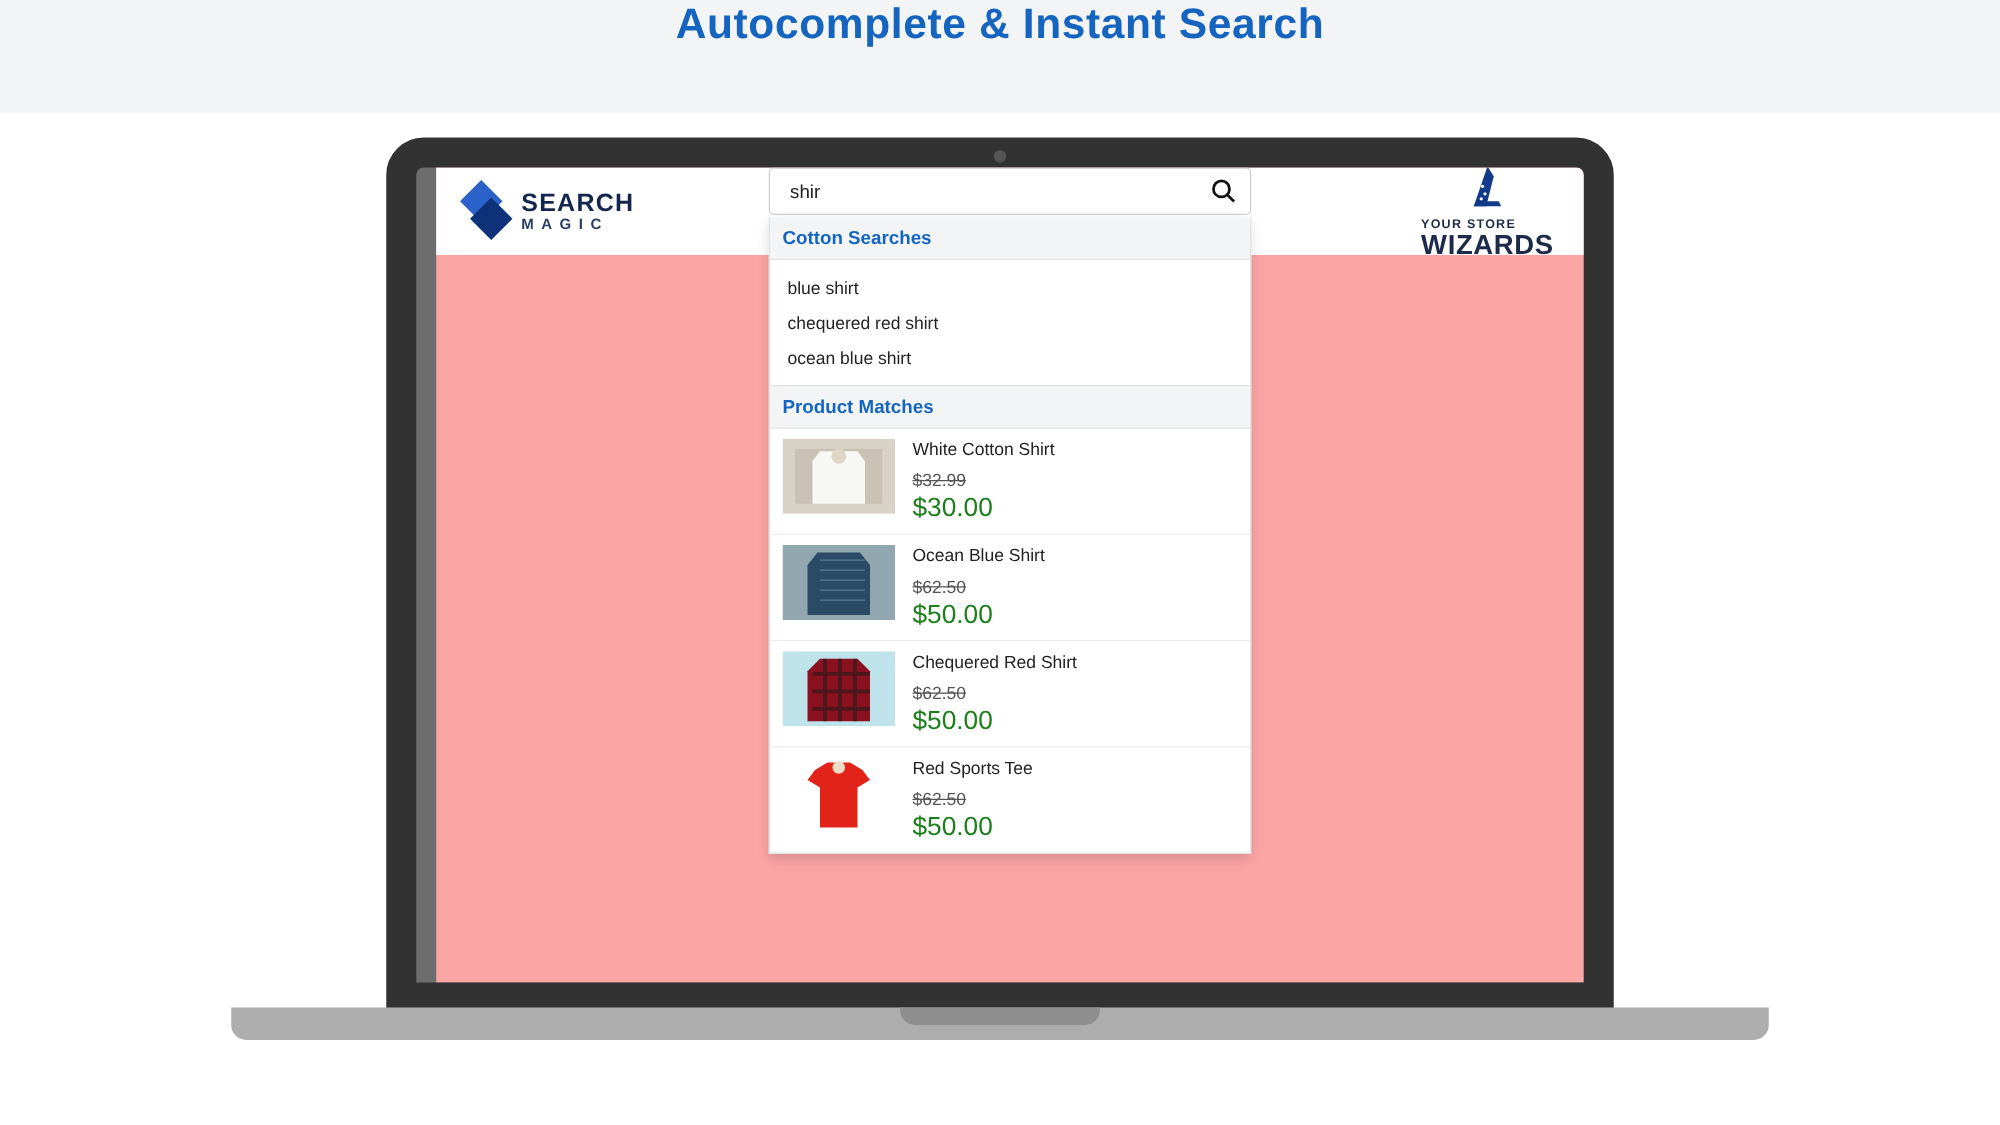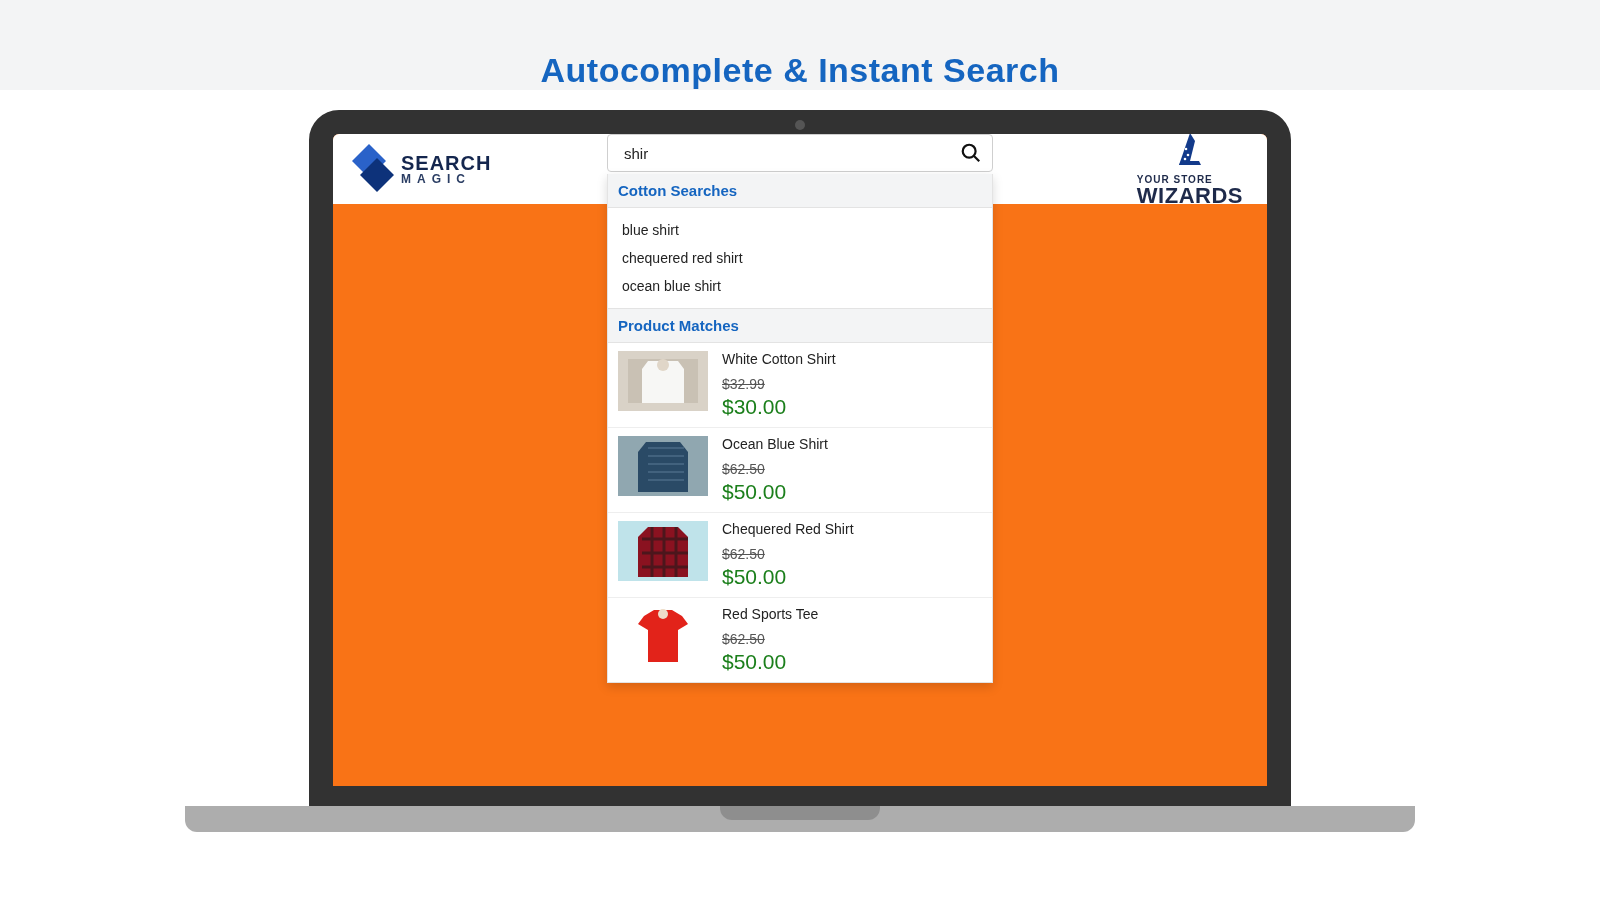--- a/index.html
+++ b/index.html
@@ -19,21 +19,21 @@
     background:#fff;
     font-family:"Segoe UI",Arial,Helvetica,sans-serif;
     overflow:hidden;
   }
 
   
   .banner{
     background:var(--panel);
     height:90px;
     display:flex;
-    align-items:flex-end;
+    align-items:flex-start;
     justify-content:center;
     font-size:34px;
     font-weight:800;
     color:var(--blue);
     letter-spacing:.5px;
   }
 
   
   .stage{
     position:relative;
@@ -76,21 +76,22 @@
     top:0;
     width:160px;height:14px;
     background:#8e8e8e;
     border-radius:0 0 12px 12px;
   }
 
   
   .screen{
     position:absolute;
     inset:0;
-    background:#f97316;
+    background:#fca5a5;
+    margin-left:16px;
   }
   .topbar{
     background:#fff;
     height:70px;
     display:flex;
     align-items:center;
     padding:0 24px;
     gap:20px;
   }
   

